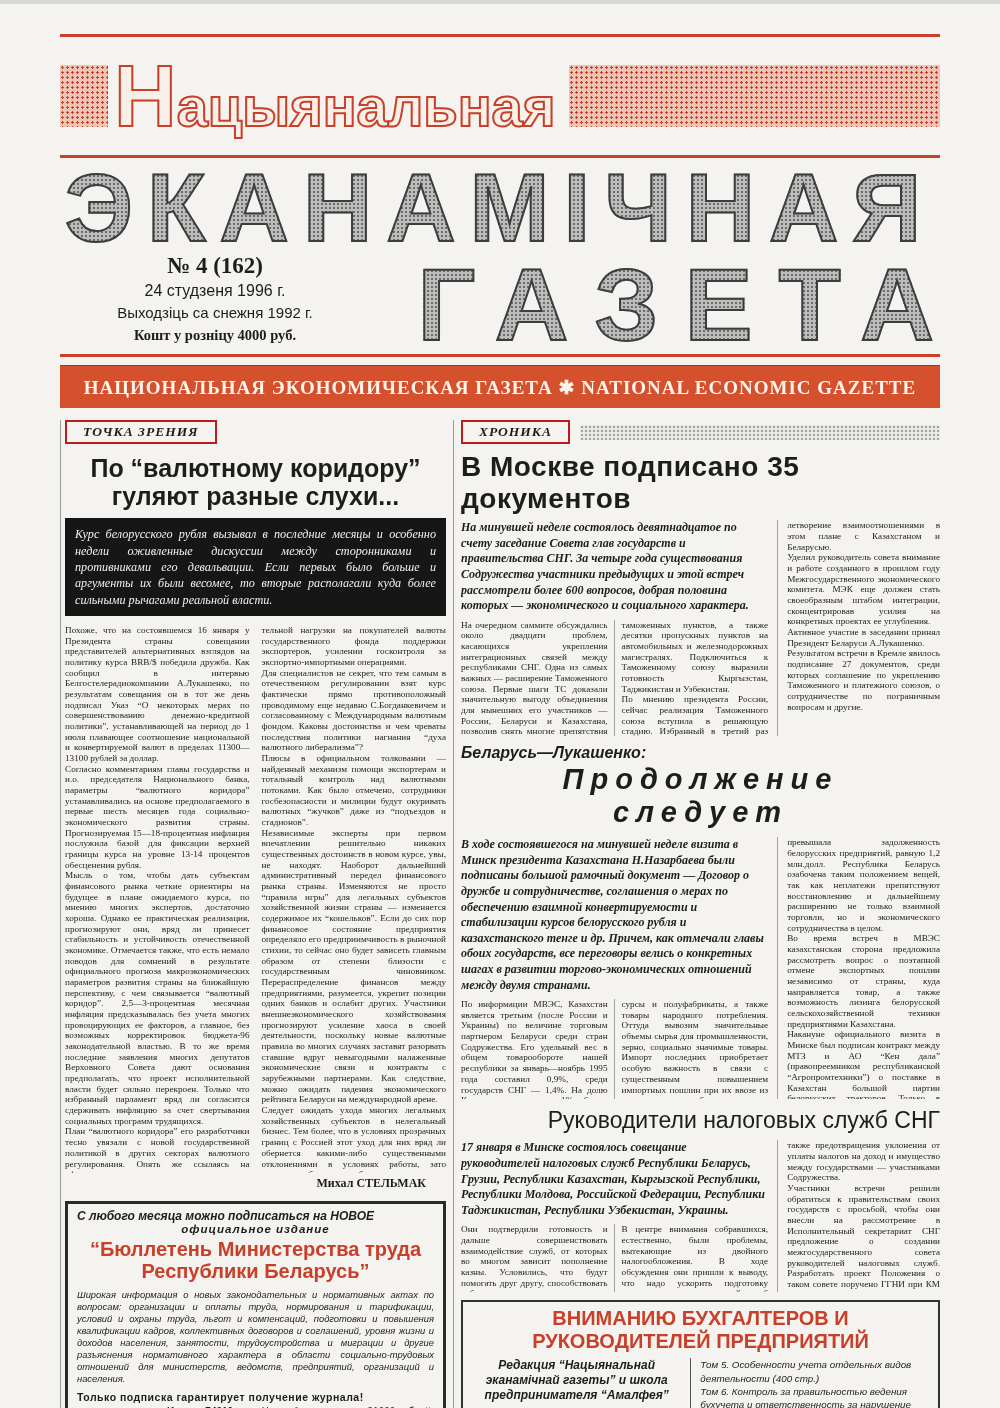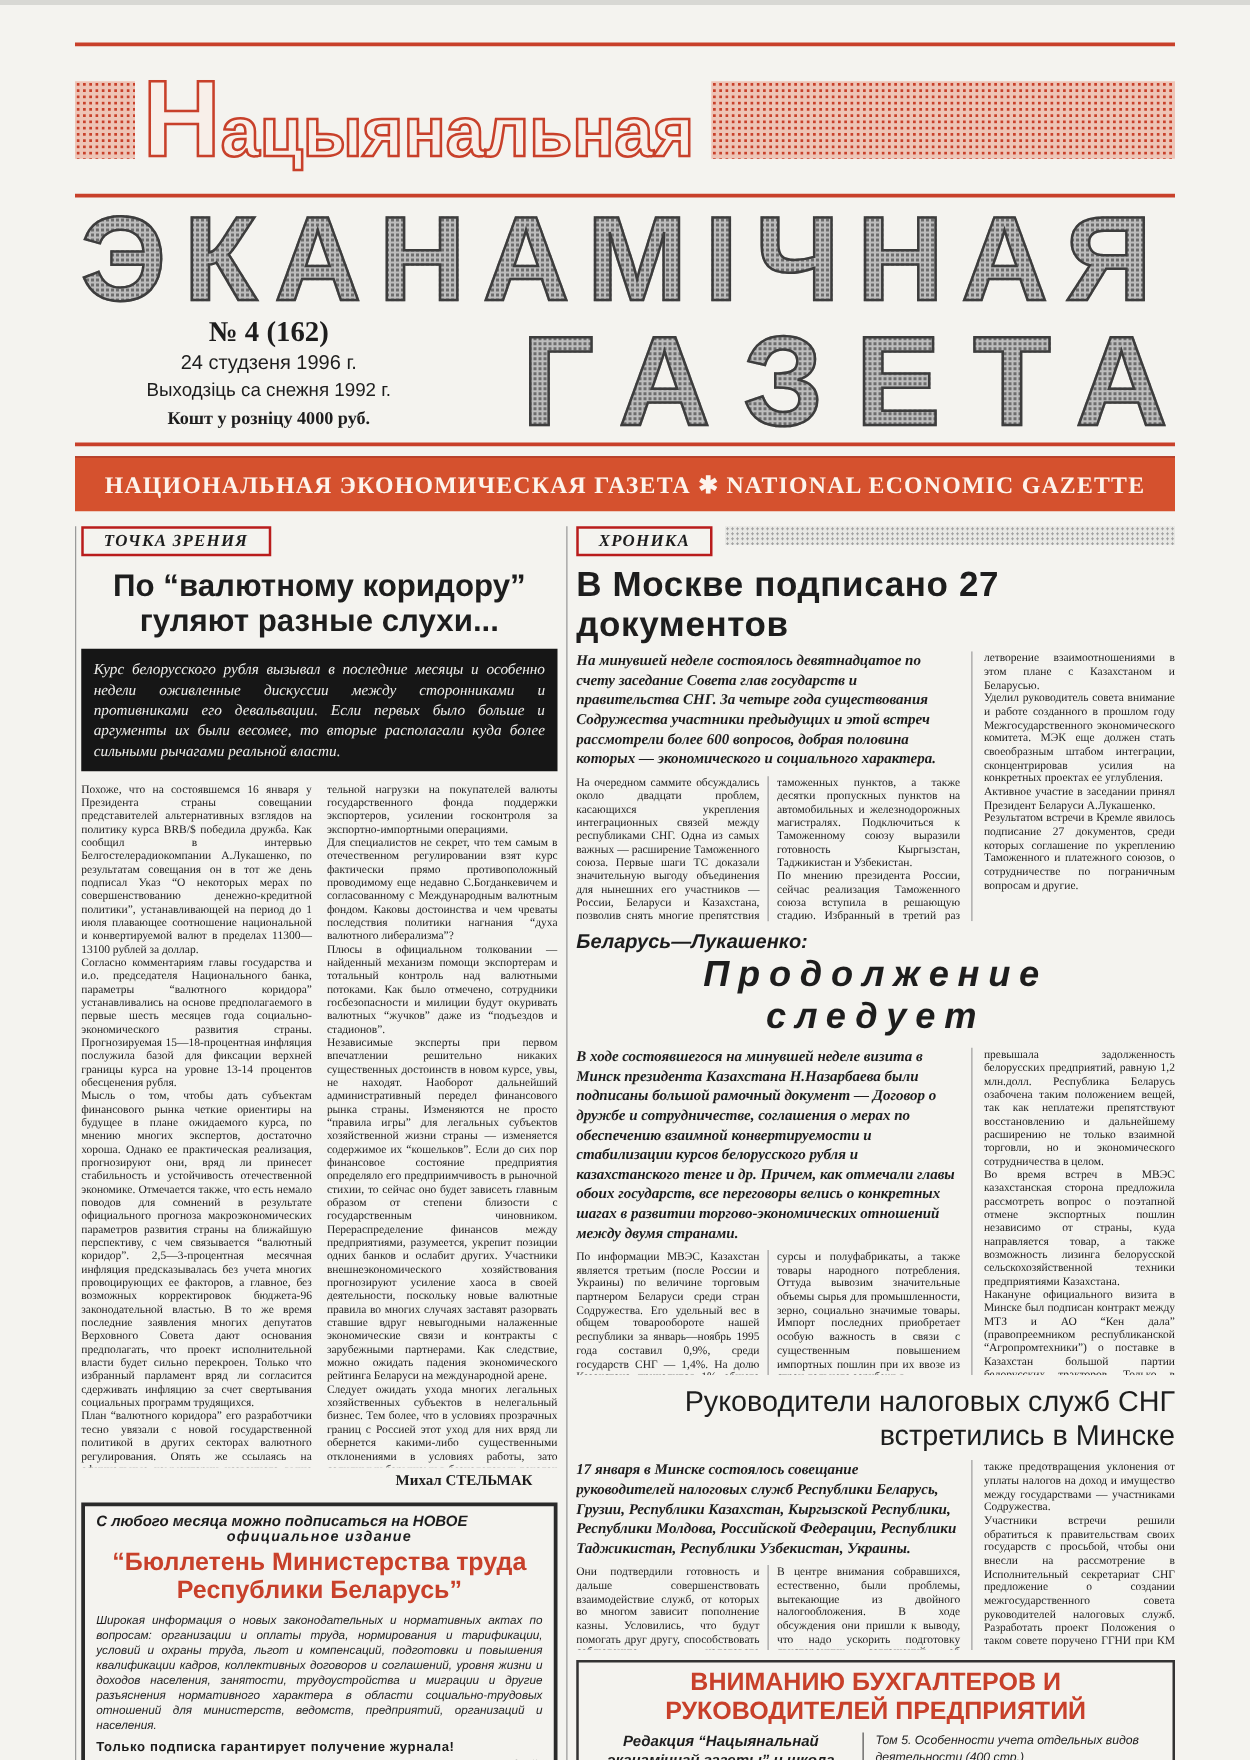--- a/index.html
+++ b/index.html
@@ -64,21 +64,21 @@
   .ab-top1{text-align:left;font-weight:bold;font-style:italic;font-size:12px;}
   .ab-top2{text-align:center;font-weight:bold;font-style:italic;font-size:11.5px;letter-spacing:1px;}
   .ab-title{text-align:center;color:#c8402a;font-weight:bold;font-size:20px;line-height:1.12;margin:3px 0 6px;}
   .ab-body{font-style:italic;font-size:9.4px;line-height:1.28;text-align:justify;}
   .ab-guarantee{margin-top:6px;font-size:10.5px;font-weight:bold;letter-spacing:.5px;}
   .ab-index{font-size:10px;margin-top:3px;display:flex;justify-content:space-between;padding:0 4px 0 90px;}
   .ab-index .idx{font-weight:bold;}
   .ab-index .prc{font-style:italic;}
 
   
-  .chron-head{display:flex;align-items:flex-start;gap:10px;}
+  .chron-head{display:flex;align-items:center;gap:10px;}
   .halftone-gray{flex:1;height:15px;background-color:#e8e8e4;
     background-image:radial-gradient(#a2a2a2 36%,rgba(0,0,0,0) 38%);background-size:4px 4px;}
   .chron-headline{font-family:"Liberation Sans",sans-serif;font-weight:bold;font-size:28px;
     margin:7px 0 5px;letter-spacing:.5px;}
   .sec-row{display:flex;overflow:hidden;}
   .sec-left{width:66%;padding-right:9px;min-width:0;}
   .sec-col3{width:34%;border-left:1px solid #a0a0a0;padding-left:9px;min-width:0;}
   .sec-lead{font-weight:bold;font-style:italic;font-size:12px;line-height:1.3;margin-bottom:6px;
     white-space:pre-line;}
   .sec-cols{display:flex;}
@@ -174,21 +174,21 @@
 
     <div class="mid-divider"></div>
 
     <div class="right-block">
 
       <div>
         <div class="chron-head">
           <div class="rubric">ХРОНИКА</div>
           <div class="halftone-gray"></div>
         </div>
-        <div class="chron-headline">В Москве подписано 27 документов</div>
+        <div class="chron-headline">В Москве подписано 35 документов</div>
         <div class="sec-row chron-row">
           <div class="sec-left">
             <div class="sec-lead">На минувшей неделе состоялось девятнадцатое по счету заседание Совета глав государств и правительства СНГ. За четыре года существования Содружества участники предыдущих и этой встреч рассмотрели более 600 вопросов, добрая половина которых — экономического и социального характера.</div>
             <div class="sec-cols">
               <div class="c1 body-text">На очередном саммите обсуждались около двадцати проблем, касающихся укрепления интеграционных связей между республиками СНГ. Одна из самых важных — расширение Таможенного союза. Первые шаги ТС доказали значительную выгоду объединения для нынешних его участников — России, Беларуси и Казахстана, позволив снять многие препятствия для свободного движения товаров и людей. Были ликвидированы 16 таможен, 50</div>
               <div class="c2 body-text">таможенных пунктов, а также десятки пропускных пунктов на автомобильных и железнодорожных магистралях. Подключиться к Таможенному союзу выразили готовность Кыргызстан, Таджикистан и Узбекистан.
 По мнению президента России, сейчас реализация Таможенного союза вступила в решающую стадию. Избранный в третий раз председателем Совета глав государств Б.Ельцин выразил удов-</div>
             </div>
           </div>
           <div class="sec-col3 body-text">летворение взаимоотношениями в этом плане с Казахстаном и Беларусью.
@@ -212,21 +212,20 @@
           </div>
           <div class="sec-col3 body-text">превышала задолженность белорусских предприятий, равную 1,2 млн.долл. Республика Беларусь озабочена таким положением вещей, так как неплатежи препятствуют восстановлению и дальнейшему расширению не только взаимной торговли, но и экономического сотрудничества в целом.
 Во время встреч в МВЭС казахстанская сторона предложила рассмотреть вопрос о поэтапной отмене экспортных пошлин независимо от страны, куда направляется товар, а также возможность лизинга белорусской сельскохозяйственной техники предприятиями Казахстана.
 Накануне официального визита в Минске был подписан контракт между МТЗ и АО “Кен дала” (правопреемником республиканской “Агропромтехники”) о поставке в Казахстан большой партии белорусских тракторов. Только в ближайшие месяцы минчане изготовят и отправят покупателям 2,5 тысячи машин.</div>
         </div>
       </div>
 
       <div class="tax">
         <div class="tax-headline">
           <div>Руководители налоговых служб СНГ</div>
-          <div>встретились в Минске</div>
         </div>
         <div class="sec-row tax-row">
           <div class="sec-left">
             <div class="sec-lead">17 января в Минске состоялось совещание руководителей налоговых служб Республики Беларусь, Грузии, Республики Казахстан, Кыргызской Республики, Республики Молдова, Российской Федерации, Республики Таджикистан, Республики Узбекистан, Украины.</div>
             <div class="sec-cols">
               <div class="c1 body-text">Они подтвердили готовность и дальше совершенствовать взаимодействие служб, от которых во многом зависит пополнение казны. Условились, что будут помогать друг другу, способствовать соблюдению налогового законодательства.</div>
               <div class="c2 body-text">В центре внимания собравшихся, естественно, были проблемы, вытекающие из двойного налогообложения. В ходе обсуждения они пришли к выводу, что надо ускорить подготовку двусторонних соглашений об избежании двойного налогообложения, а</div>
             </div>
           </div>
           <div class="sec-col3">

